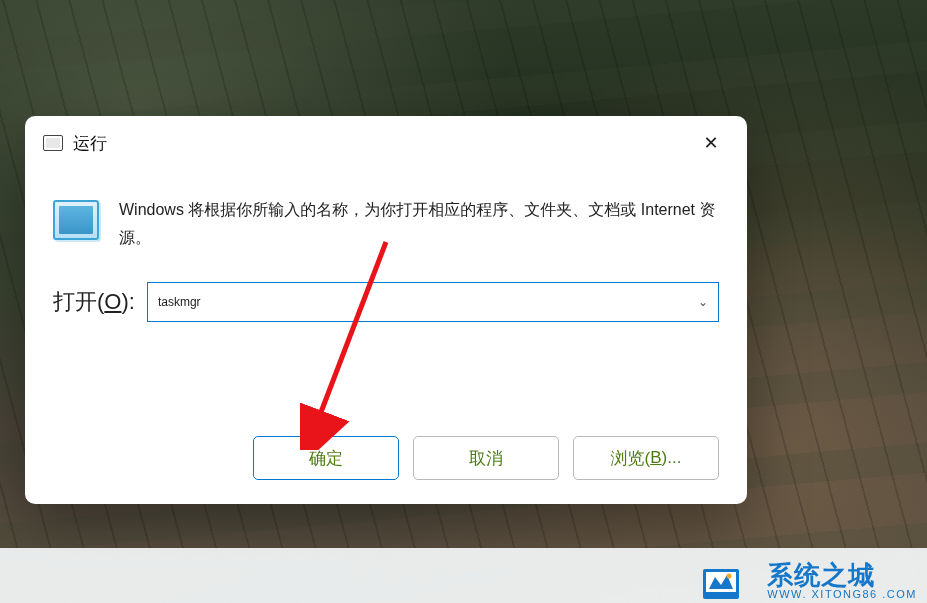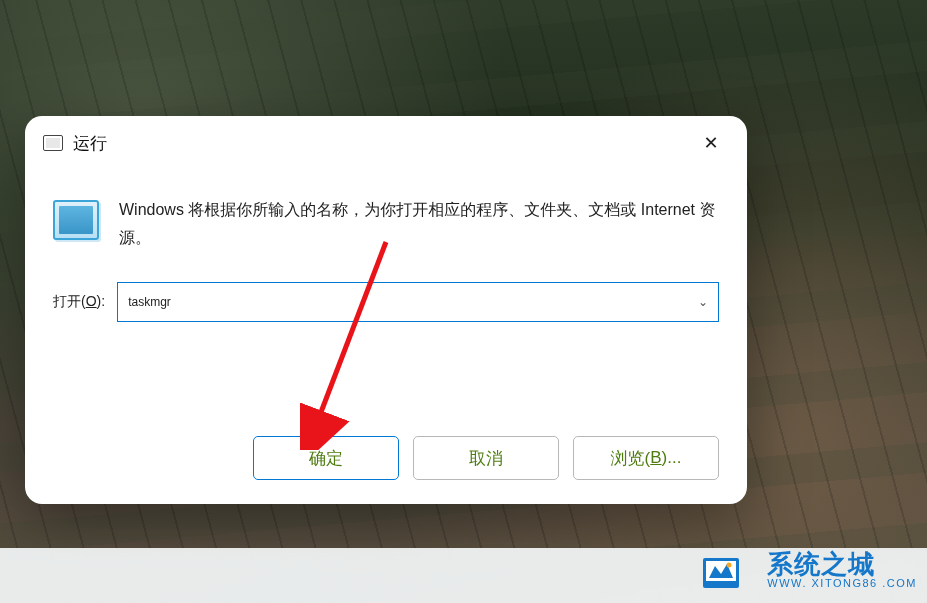--- a/index.html
+++ b/index.html
@@ -40,21 +40,21 @@
       background: rgba(245, 248, 250, 0.92);
       backdrop-filter: blur(10px);
     }
     .dialog {
       position: absolute;
       left: 25px;
       top: 116px;
       width: 722px;
       height: 388px;
       background: #ffffff;
-      border-radius: 17px;
+      border-radius: 10px;
       box-shadow: 0 20px 60px rgba(0,0,0,0.35);
       display: flex;
       flex-direction: column;
     }
     .titlebar {
       display: flex;
       align-items: center;
       padding: 12px 18px 8px 18px;
       height: 50px;
     }
@@ -130,21 +130,21 @@
       font-size: 16px;
       line-height: 1.75;
       color: #222;
     }
     .input-row {
       display: flex;
       align-items: center;
       gap: 12px;
     }
     .input-label {
-      font-size: 14px;
+      font-size: 22px;
       color: #222;
       white-space: nowrap;
     }
     .input-label .underline {
       text-decoration: underline;
     }
     .combo {
       flex: 1;
       display: flex;
       align-items: center;
@@ -195,21 +195,21 @@
     .arrow-svg {
       position: absolute;
       left: 300px;
       top: 230px;
       pointer-events: none;
       z-index: 10;
     }
     .watermark {
       position: absolute;
       right: 10px;
-      bottom: 11px;
+      bottom: 0;
       display: flex;
       align-items: center;
       gap: 24px;
       z-index: 20;
     }
     .wm-logo {
       width: 44px;
       height: 44px;
       position: relative;
     }

